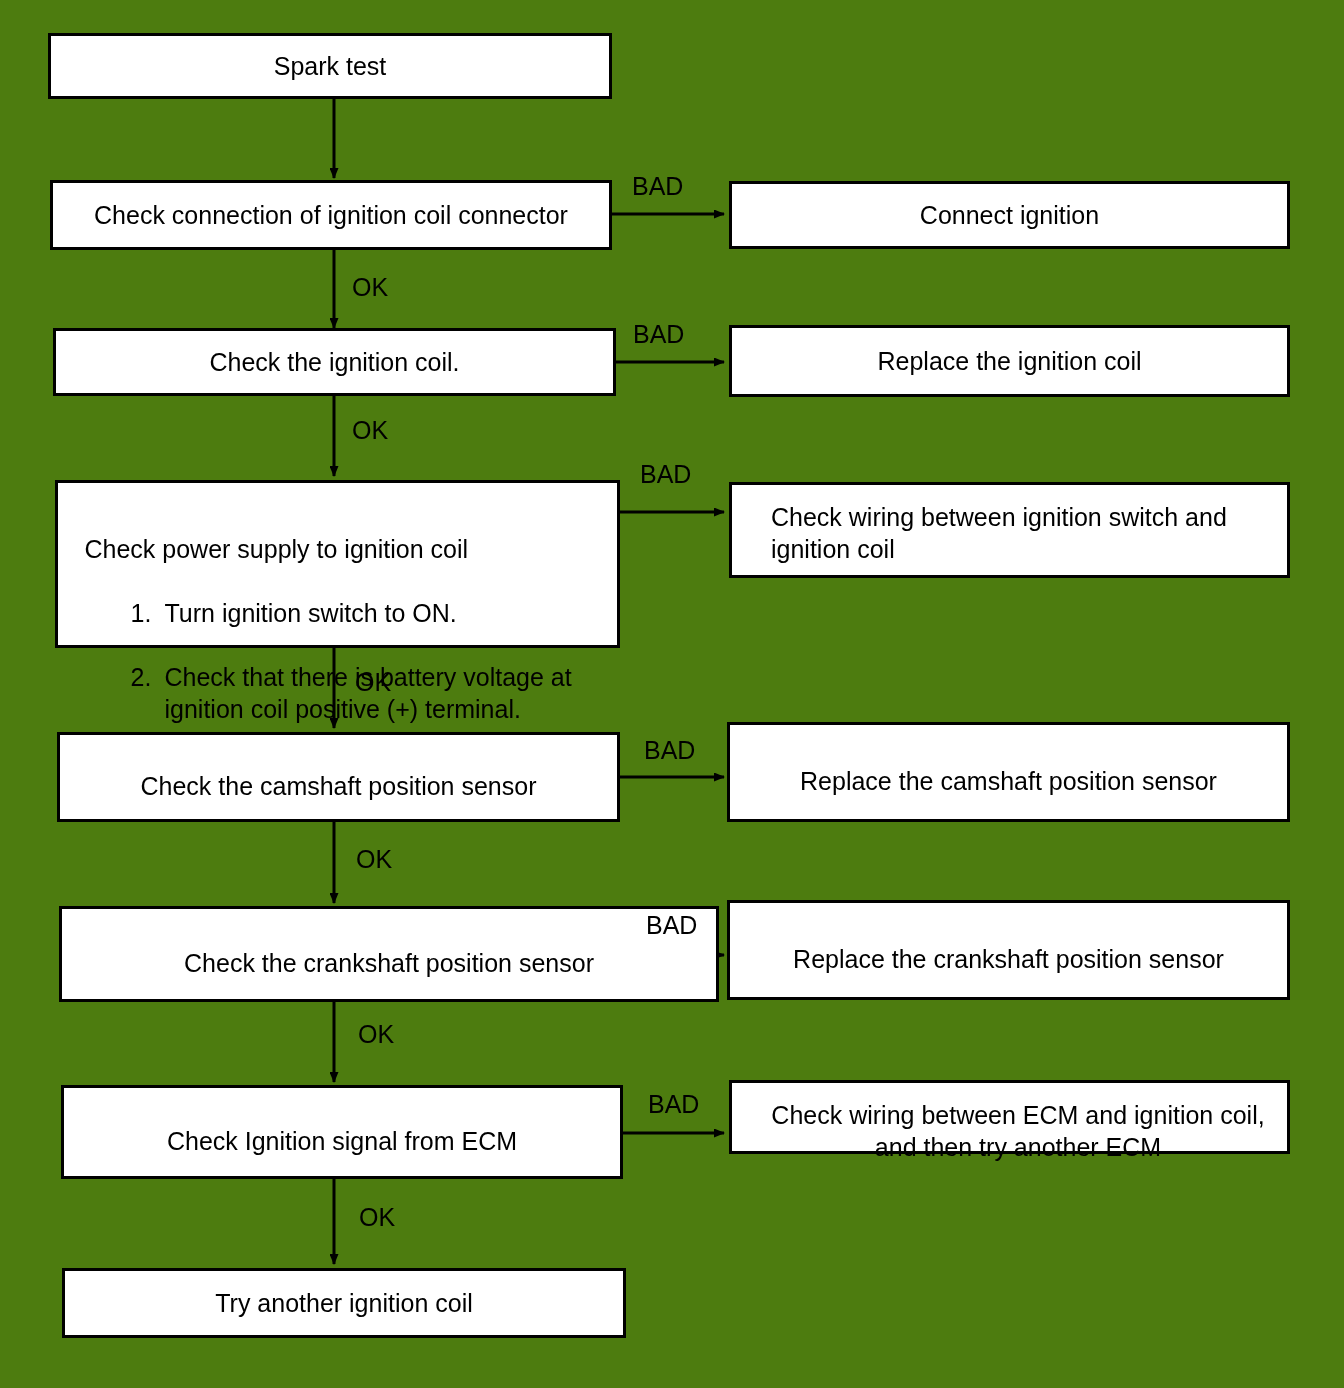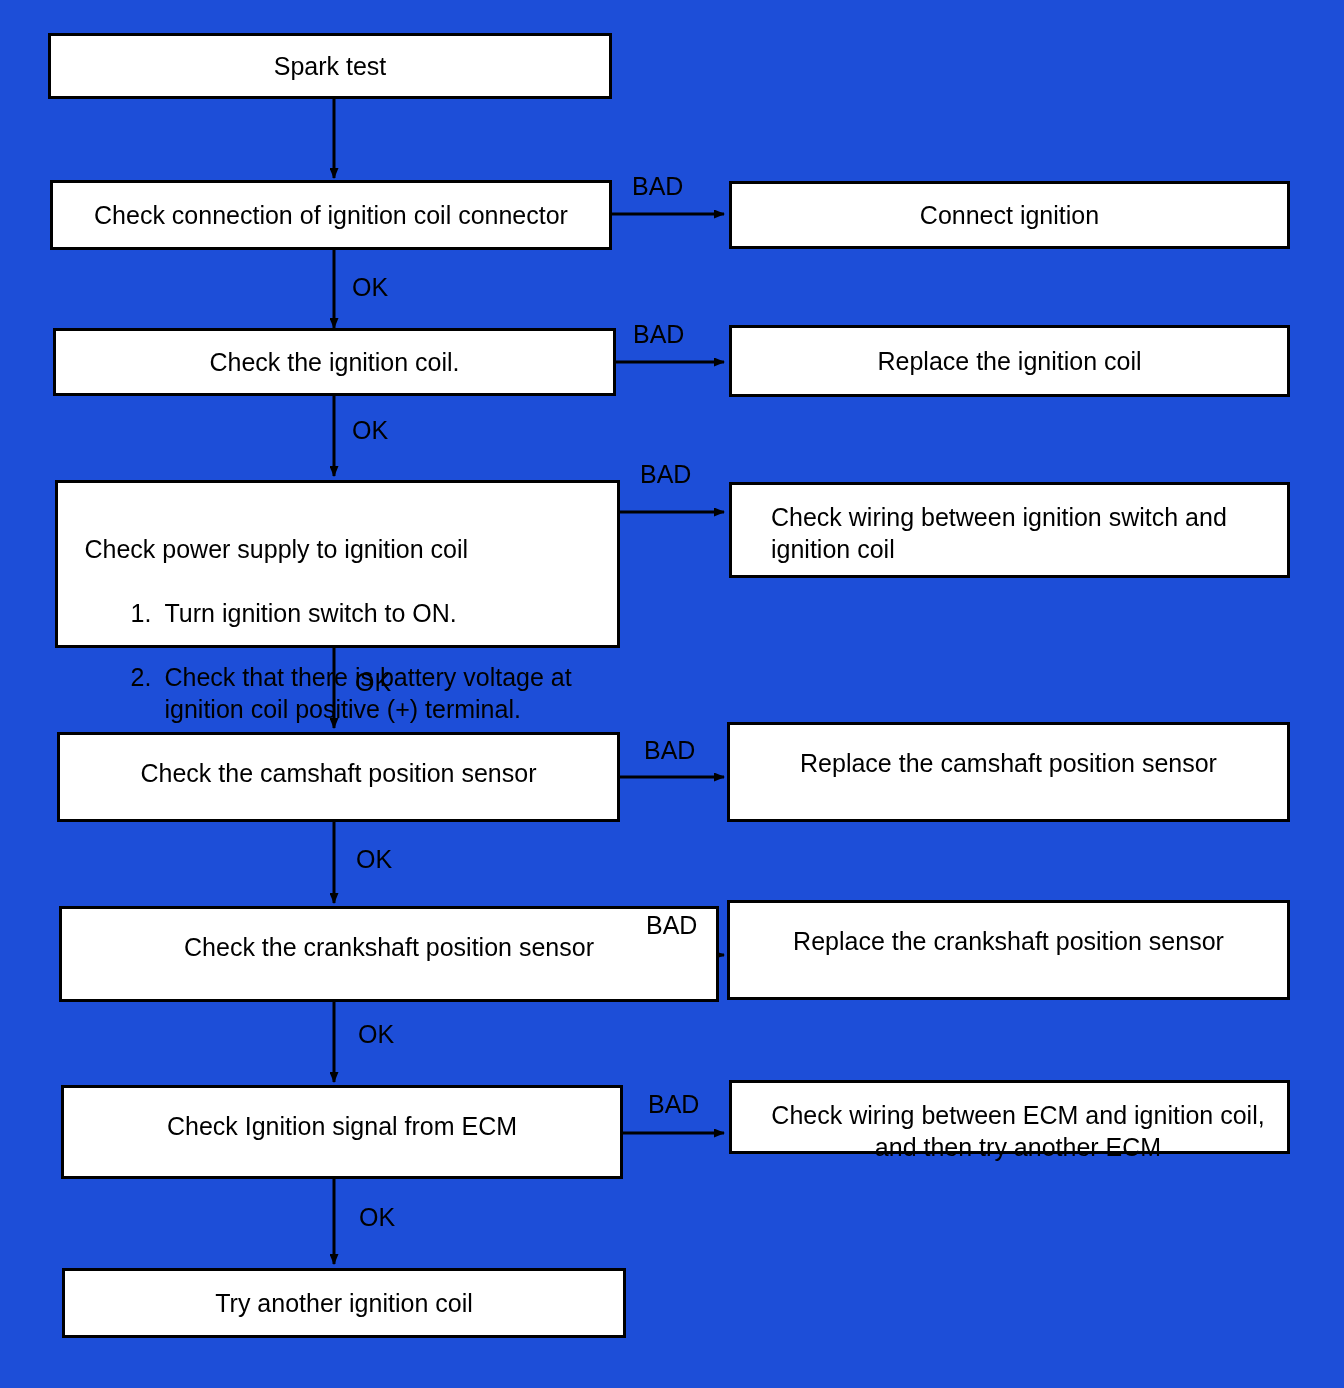--- a/index.html
+++ b/index.html
@@ -5,21 +5,21 @@
 <style>
   html, body {
     margin: 0;
     padding: 0;
     background: #ffffff;
   }
   #chart-root {
     position: relative;
     width: 1344px;
     height: 1388px;
-    background: #1d4ed8;
+    background: #4d7c0f;
     font-family: "Liberation Sans", sans-serif;
     color: #000000;
     overflow: hidden;
   }
   .node {
     position: absolute;
     box-sizing: border-box;
     border: 3px solid #000000;
     background: #ffffff;
     display: flex;
@@ -33,21 +33,21 @@
     white-space: pre-line;
   }
   
   .v-center { align-items: center; }
   .v-top    { align-items: flex-start; }
   
   .t-center { text-align: center; }
   .t-left   { text-align: left; }
 
   .pad-center { padding: 0 16px; }
-  .pad-top-22 { padding: 22px 16px 4px 16px; }
+  .pad-top-22 { padding: 22px 16px 4px 16px; align-items: center; }
   .pad-top-16 { padding: 16px 22px 0 39px; }
   .pad-left   { padding: 18px 14px 0 18px; }
 
   .edge-label {
     position: absolute;
     font-size: 25px;
     line-height: 1;
     color: #000000;
     white-space: nowrap;
   }

